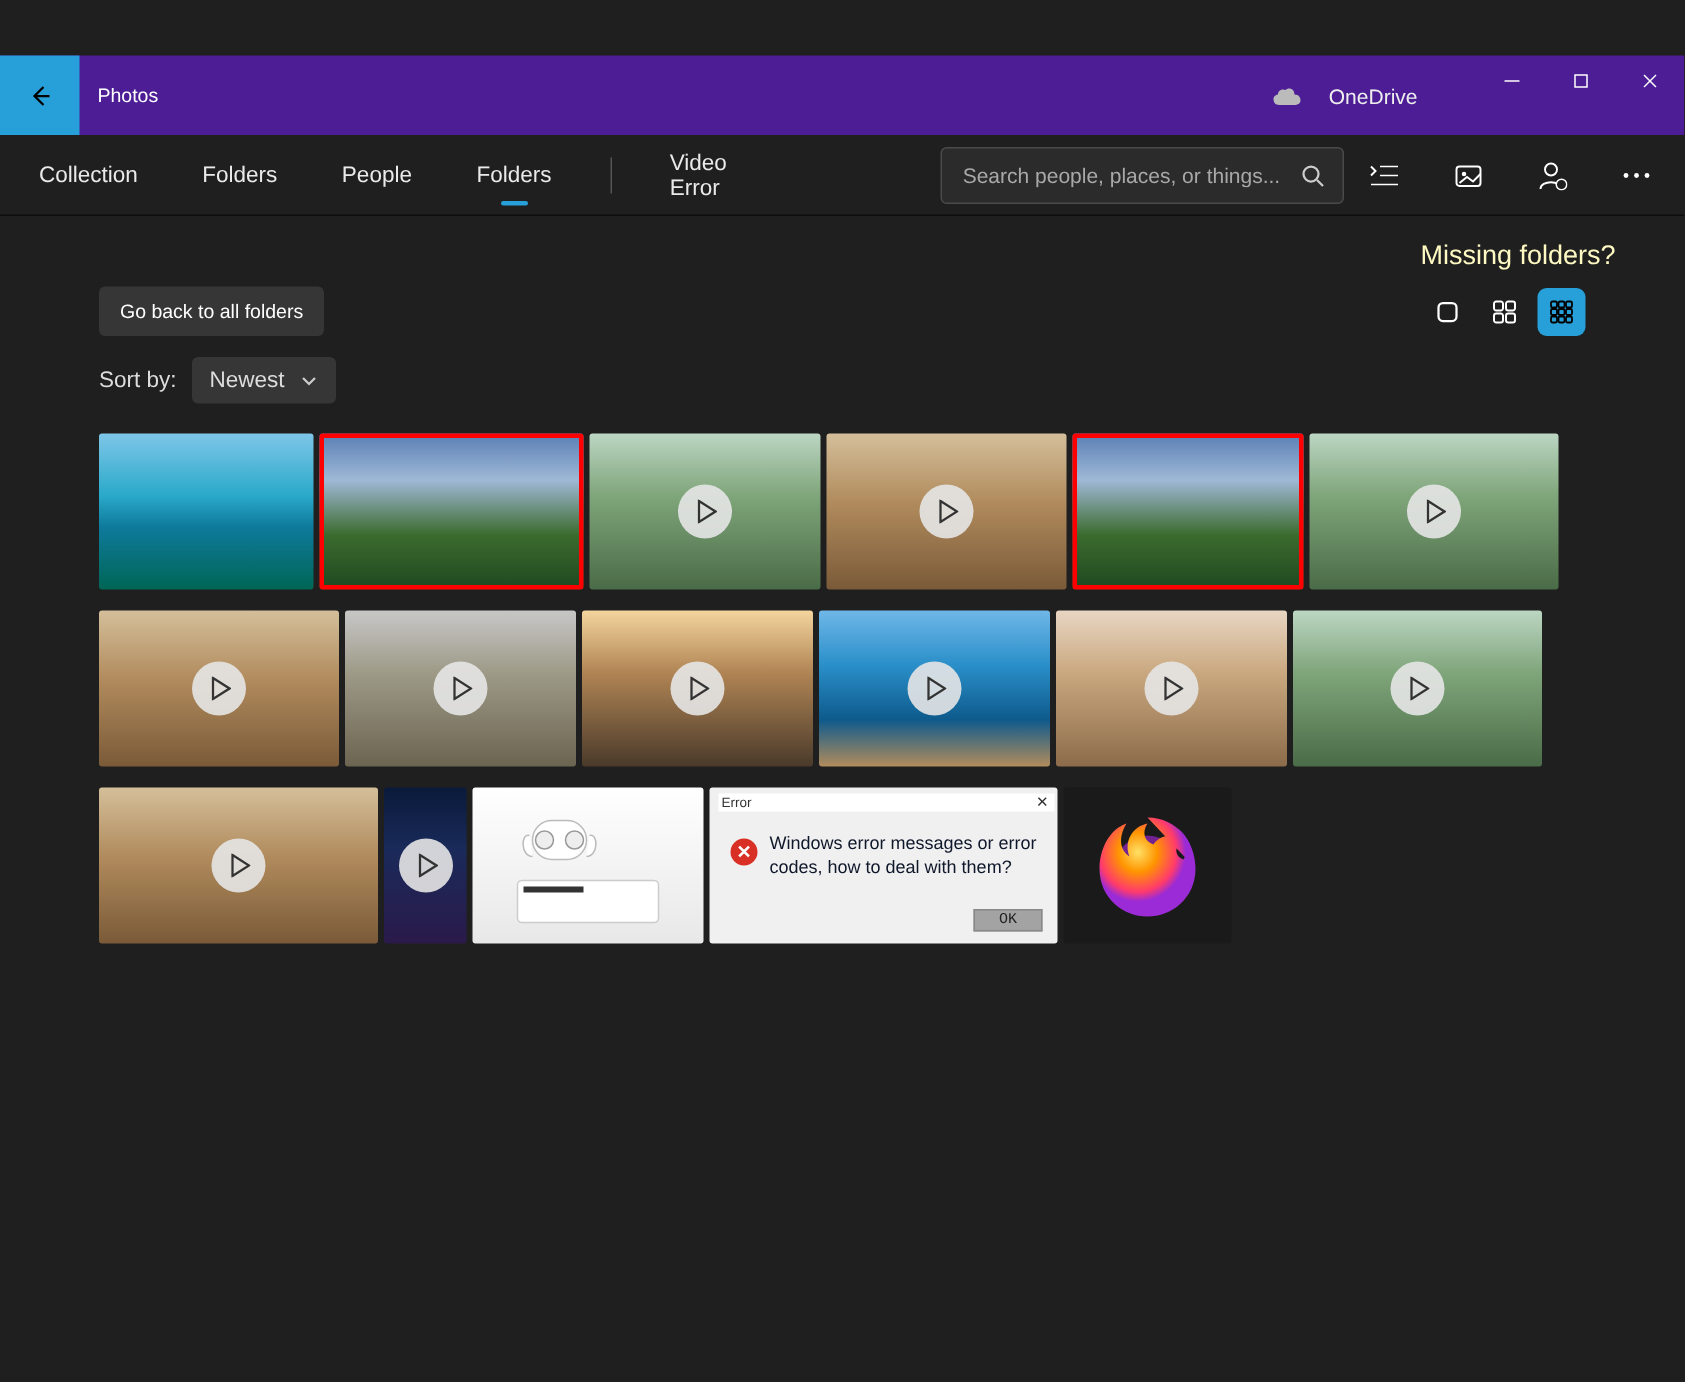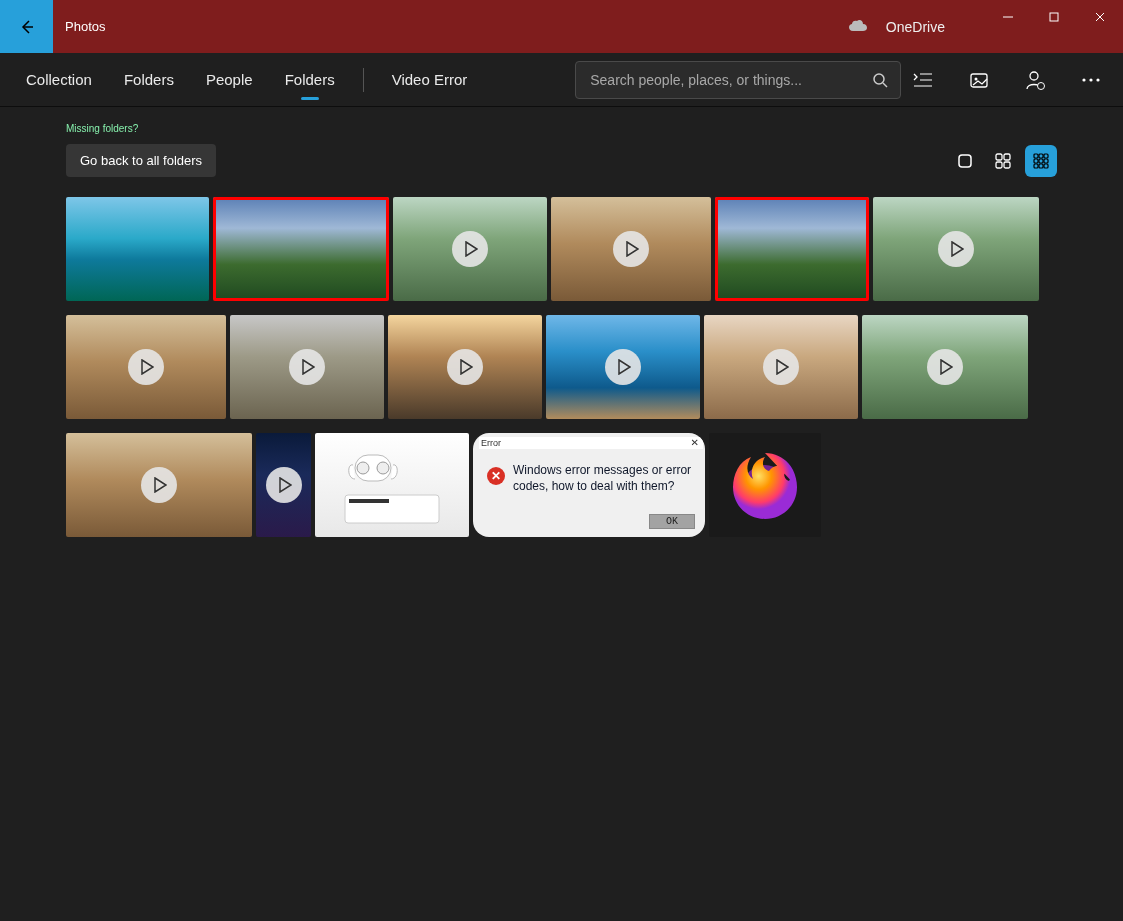--- a/index.html
+++ b/index.html
@@ -9,39 +9,40 @@
     height: 921px;
     background: #1f1f1f;
     font-family: "Segoe UI", sans-serif;
     color: #fff;
     overflow: hidden;
   }
   .titlebar {
     height: 53px;
     display: flex;
     align-items: center;
-    background: #7f1d1d;
+    background: #4c1d95;
+    margin-top: 37px;
   }
   .back-btn {
     width: 53px;
     height: 53px;
     background: #27a0da;
     display: flex;
     align-items: center;
     justify-content: center;
     cursor: pointer;
   }
   .app-title {
     margin-left: 12px;
     font-size: 13px;
   }
   .title-spacer { flex: 1; }
   .onedrive {
     display: flex;
-    align-items: flex-start;
+    align-items: flex-end;
     gap: 18px;
     font-size: 14px;
     color: #eee;
     margin-right: 40px;
     cursor: pointer;
   }
   .win-controls {
     display: flex;
   }
   .win-btn {
@@ -52,21 +53,21 @@
     justify-content: center;
     color: #fff;
     cursor: pointer;
     margin-top: -20px;
   }
   .toolbar {
     height: 53px;
     display: flex;
     align-items: center;
     padding: 0 12px;
-    gap: 4px;
+    gap: 15px;
     border-bottom: 1px solid #0d0d0d;
   }
   .tab {
     padding: 8px 14px 8px 14px;
     font-size: 15px;
     color: #eaeaea;
     cursor: pointer;
     position: relative;
   }
   .tab.active::after {
@@ -117,22 +118,23 @@
     height: 24px;
     display: flex;
     align-items: center;
     justify-content: center;
     cursor: pointer;
   }
   .content {
     padding: 16px 66px 0 66px;
   }
   .missing-link {
-    color: #86efac;
-    font-size: 10px;
+    text-align: right;
+    color: #fef9c3;
+    font-size: 18px;
     margin-bottom: 10px;
     margin-right: -20px;
     cursor: pointer;
   }
   .folder-header-row {
     display: flex;
     align-items: center;
     justify-content: space-between;
   }
   .back-folders-btn {
@@ -210,21 +212,21 @@
   .t-lake { background: linear-gradient(180deg,#7ec6e8 0%,#2aa9c9 40%,#0e7a9c 60%,#065 100%); width:143px;}
   .t-mountain { background: linear-gradient(180deg,#5a7fb5 0%,#9fb8d6 30%,#3c6b2e 65%,#1e4820 100%); width:176px;}
   .t-man-forest { background: linear-gradient(180deg,#bcd6c3 0%,#7fa57a 40%,#4a6b47 100%); width:154px;}
   .t-couple { background: linear-gradient(180deg,#d4bf9a 0%,#b08a5c 45%,#7a5a38 100%); width:160px;}
   .t-bigben { background: linear-gradient(180deg,#c7c7c7 0%,#9d9a87 40%,#6b6450 100%); width:154px;}
   .t-pier { background: linear-gradient(180deg,#f4d59e 0%,#b08454 40%,#4a3a2a 100%); width:154px;}
   .t-beach { background: linear-gradient(180deg,#6fb7e8 0%,#2a8fc9 35%,#0e5a8c 70%,#b28c5c 100%); width:154px;}
   .t-balloons { background: linear-gradient(180deg,#e8d6c3 0%,#c9a87f 40%,#8c6b4a 100%); width:154px;}
   .t-night { background: linear-gradient(180deg,#0a1a3a 0%,#1a2a5a 40%,#2a1a4a 100%); width:55px;}
   .t-xbox { background: linear-gradient(180deg,#fff 0%,#e8e8e8 100%); width:154px;}
-  .t-error { background: #f0f0f0; width:232px; position:relative;border-radius:16px; }
+  .t-error { background: #f0f0f0; width:232px; position:relative; }
   .t-error .etitle {
     position:absolute; top:4px; left:6px; font-size:9px; color:#333; background:#fff; width:calc(100% - 12px); padding:1px 2px;
   }
   .t-error .ex { position:absolute; top:4px; right:6px; font-size:10px; color:#333;}
   .t-error .eicon {
     position:absolute; top:34px; left:14px; width:18px; height:18px; border-radius:50%; background:#d93025; display:flex; align-items:center; justify-content:center; color:#fff; font-size:12px; font-weight:bold;
   }
   .t-error .etext {
     position:absolute; top:30px; left:40px; right:10px; font-size:12px; color:#0f172a; line-height:1.3;
   }
@@ -349,20 +351,29 @@
           <rect x="6" y="6" width="4" height="4" rx="1" stroke="#000" fill="none" stroke-width="1.2"></rect>
           <rect x="11" y="6" width="4" height="4" rx="1" stroke="#000" fill="none" stroke-width="1.2"></rect>
           <rect x="1" y="11" width="4" height="4" rx="1" stroke="#000" fill="none" stroke-width="1.2"></rect>
           <rect x="6" y="11" width="4" height="4" rx="1" stroke="#000" fill="none" stroke-width="1.2"></rect>
           <rect x="11" y="11" width="4" height="4" rx="1" stroke="#000" fill="none" stroke-width="1.2"></rect>
         </svg>
       </div>
     </div>
   </div>
 
+  <div class="sort-row">
+    <span>Sort by:</span>
+    <div class="sort-select">
+      <span>Newest</span>
+      <svg width="12" height="8" viewBox="0 0 12 8">
+          <path d="M2 2 L6 6 L10 2" stroke="#ccc" fill="none" stroke-width="1.5"></path>
+        </svg>
+    </div>
+  </div>
 
   <div class="grid" id="thumb-grid">
       <div class="thumb t-lake"></div>
       <div class="thumb t-mountain selected"></div>
       <div class="thumb t-man-forest">
         <div class="play-overlay">
           <svg width="14" height="16" viewBox="0 0 14 16">
             <path d="M2 1 L13 8 L2 15 Z" fill="none" stroke="#333" stroke-width="1.5"></path>
           </svg>
         </div>

